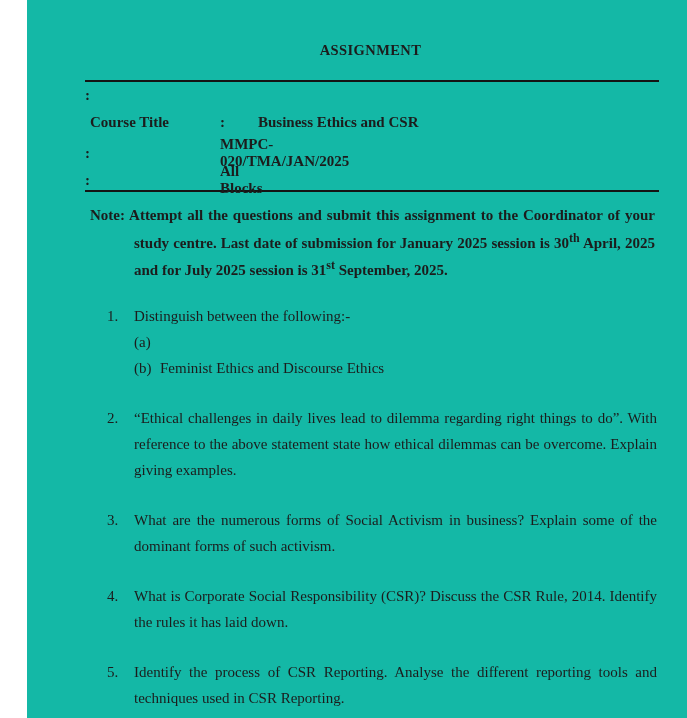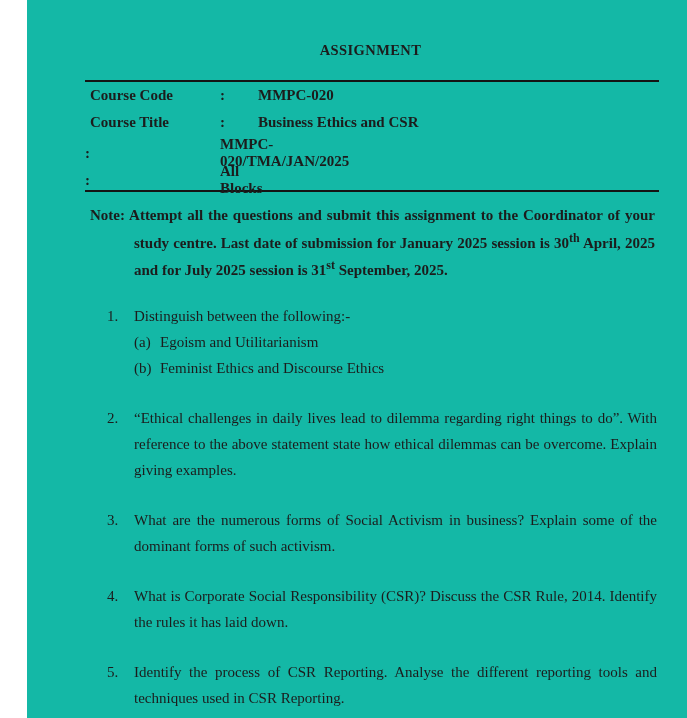--- a/index.html
+++ b/index.html
@@ -78,23 +78,21 @@
 </style>
 </head>
 <body>
 
 <div class="page">
 
   <div class="doc-title">ASSIGNMENT</div>
 
   <div class="meta-table">
     <div class="meta-row">
-      <span class="meta-label">Course Code</span>
       <span class="meta-sep">:</span>
-      <span class="meta-value">MMPC-020</span>
     </div>
     <div class="meta-row">
       <span class="meta-label">Course Title</span>
       <span class="meta-sep">:</span>
       <span class="meta-value">Business Ethics and CSR</span>
     </div>
     <div class="meta-row">
       <span class="meta-sep">:</span>
       <span class="meta-value">MMPC-020/TMA/JAN/2025</span>
     </div>
@@ -107,21 +105,20 @@
   <p class="note-block"><span>Note:</span><span> Attempt all the questions and submit this assignment to the Coordinator of your study centre. Last date of submission for January 2025 session is 30</span><sup>th</sup><span> April, 2025 and for July 2025 session is 31</span><sup>st</sup><span> September, 2025.</span></p>
 
   <div class="questions">
 
     <div class="question">
       <span class="q-num">1.</span>
       <div class="q-body">
         <div class="q-first-line">Distinguish between the following:-</div>
         <div class="sub-item">
           <span class="sub-marker">(a)</span>
-          <span>Egoism and Utilitarianism</span>
         </div>
         <div class="sub-item">
           <span class="sub-marker">(b)</span>
           <span>Feminist Ethics and Discourse Ethics</span>
         </div>
       </div>
     </div>
 
     <div class="question">
       <span class="q-num">2.</span>

